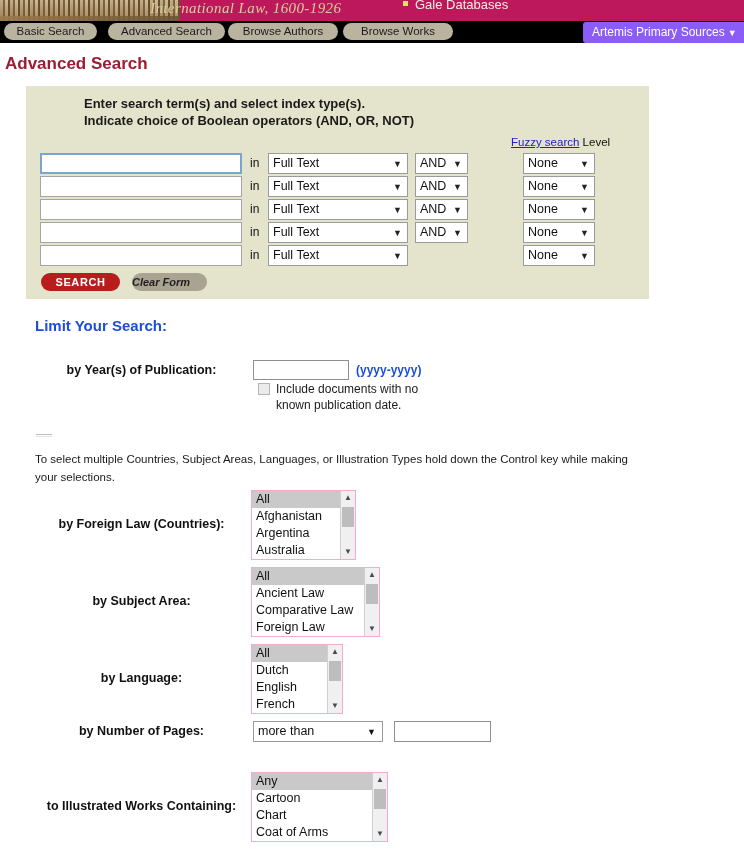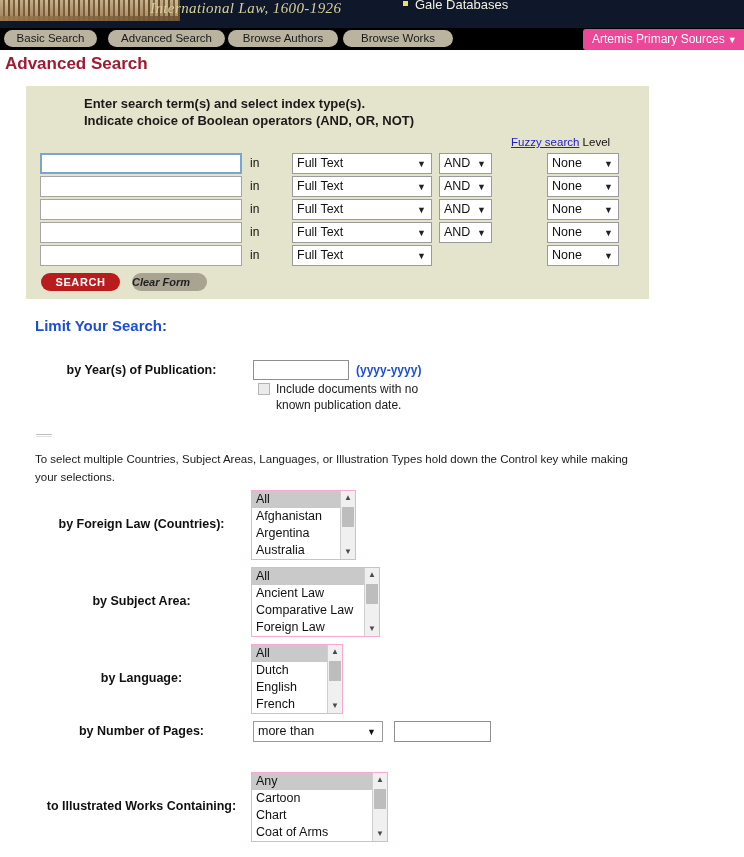--- a/index.html
+++ b/index.html
@@ -7,22 +7,22 @@
     margin: 0; padding: 0;
     width: 744px; height: 857px;
     background: #ffffff;
     font-family: "Liberation Sans", sans-serif;
     overflow: hidden;
   }
 
   
   .banner {
     position: relative;
-    width: 744px; height: 28px;
-    background: #0f172a;
+    width: 744px; height: 21px;
+    background: #be185d;
     overflow: hidden;
   }
   .banner-photo {
     position: absolute; left: 0; top: 0;
     width: 180px; height: 21px;
     background:
       linear-gradient(to bottom, rgba(60,40,20,0.15), rgba(110,70,35,0.55)),
       repeating-linear-gradient(to right,
         #d8c49a 0px, #d8c49a 3px,
         #8a6f47 3px, #8a6f47 5px,
@@ -69,21 +69,21 @@
     border-radius: 9px;
     font-size: 11.5px;
     line-height: 17px;
     text-align: center;
     white-space: nowrap;
     cursor: pointer;
   }
   .artemis {
     position: absolute; top: 1px; left: 583px;
     width: 161px; height: 21px;
-    background: #ec4899;
+    background: #8b5cf6;
     color: #ffffff;
     font-size: 12px;
     line-height: 21px;
     padding-left: 9px;
     border-radius: 3px 0 0 3px;
     white-space: nowrap;
     cursor: pointer;
   }
   .artemis .caret { font-size: 9px; margin-left: 3px; }
 
@@ -137,21 +137,20 @@
     position: absolute;
     height: 21px;
     border: 1px solid #9b9b9b;
     background: #ffffff;
     font-size: 12.5px;
     color: #111;
     line-height: 19px;
     padding-left: 4px;
     cursor: pointer;
     white-space: nowrap;
-    margin-left: 24px;
   }
   .sel .arw {
     position: absolute; right: 5px; top: 0;
     font-size: 9px; line-height: 20px; color: #222;
   }
   .sel-index { left: 228px; width: 140px; }
   .sel-bool  { left: 375px; width: 53px; }
   .sel-level { left: 483px; width: 72px; }
 
   .btn-search {

